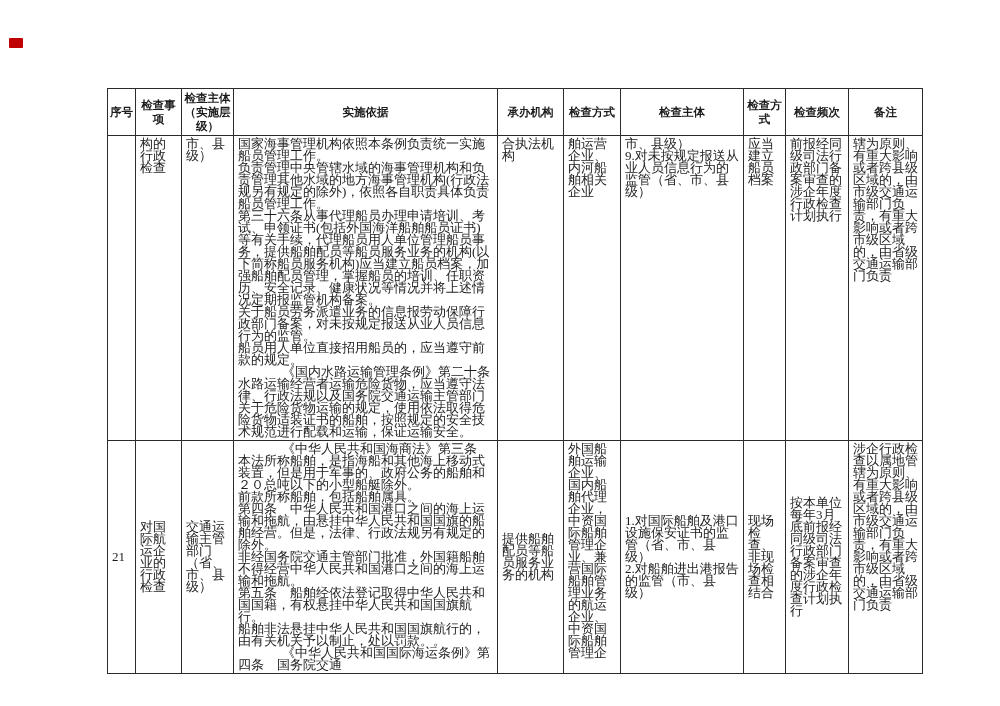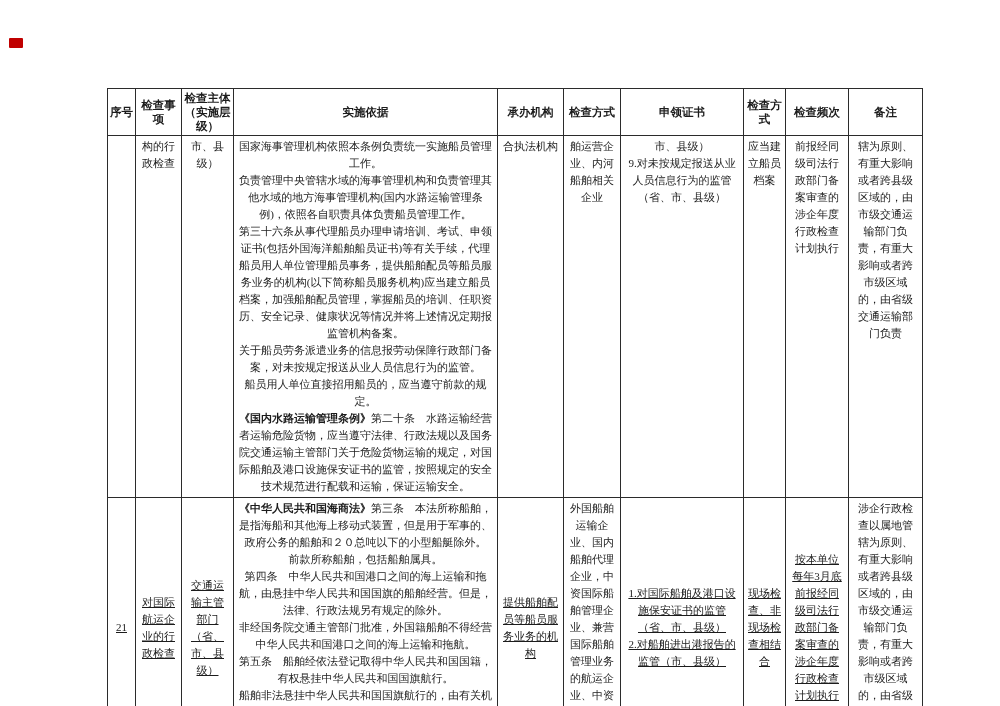--- a/index.html
+++ b/index.html
@@ -26,33 +26,33 @@
     border: 1px solid #2b2b2b;
     overflow: hidden;
     word-break: break-all;
   }
   .tbl th {
     font-size: 11.5px; line-height: 14px;
     font-weight: bold; text-align: center; vertical-align: middle;
     padding: 2px 1px;
   }
   .tbl td {
-    font-size: 11px; line-height: 17px;
+    font-size: 13px; line-height: 12px;
     padding: 2px 4px;
-    text-align: center;
+    text-align: left;
   }
   tr.hdr { height: 47px; }
   tr.r1 { height: 268px; }
   tr.r2 { height: 205px; }
   .vt { vertical-align: top; }
-  .vm { vertical-align: middle; text-decoration: underline; }
+  .vm { vertical-align: middle; }
   .ctr { text-align: center; }
   .just { text-align: justify; text-justify: inter-ideograph; padding: 2px 5px; }
   .par { margin: 0; }
-  .par b { font-weight: bold; }
+  .par b { font-weight: normal; margin-left: 44px; }
 </style>
 </head>
 <body>
 
 <div class="page">
 
   <div class="red-marker" style="background: rgb(192, 0, 0);"></div>
 
   <table class="tbl">
     <colgroup>
@@ -68,38 +68,38 @@
       <col style="width:74px">
     </colgroup>
     <thead>
       <tr class="hdr">
         <th>序号</th>
         <th>检查事项</th>
         <th>检查主体（实施层级）</th>
         <th>实施依据</th>
         <th>承办机构</th>
         <th>检查方式</th>
-        <th>申领证书</th>
+        <th>检查主体</th>
         <th>检查方式</th>
         <th>检查频次</th>
         <th>备注</th>
       </tr>
     </thead>
     <tbody>
       <tr class="r1">
         <td class="vt ctr"></td>
         <td class="vt">构的行政检查</td>
         <td class="vt">市、县级）</td>
         <td class="vt just">
             <div class="par"><span>国家海事管理机构依照本条例负责统一实施船员管理工作。</span></div>
-            <div class="par"><span>负责管理中央管辖水域的海事管理机构和负责管理其他水域的地方海事管理机构(国内水路运输管理条例)，依照各自职责具体负责船员管理工作。</span></div>
+            <div class="par"><span>负责管理中央管辖水域的海事管理机构和负责管理其他水域的地方海事管理机构(行政法规另有规定的除外)，依照各自职责具体负责船员管理工作。</span></div>
             <div class="par"><span>第三十六条从事代理船员办理申请培训、考试、申领证书(包括外国海洋船舶船员证书)等有关手续，代理船员用人单位管理船员事务，提供船舶配员等船员服务业务的机构(以下简称船员服务机构)应当建立船员档案，加强船舶配员管理，掌握船员的培训、任职资历、安全记录、健康状况等情况并将上述情况定期报监管机构备案。</span></div>
             <div class="par"><span>关于船员劳务派遣业务的信息报劳动保障行政部门备案，对未按规定报送从业人员信息行为的监管。</span></div>
             <div class="par"><span>船员用人单位直接招用船员的，应当遵守前款的规定。</span></div>
-            <div class="par"><b>《国内水路运输管理条例》</b><span>第二十条　水路运输经营者运输危险货物，应当遵守法律、行政法规以及国务院交通运输主管部门关于危险货物运输的规定，对国际船舶及港口设施保安证书的监管，按照规定的安全技术规范进行配载和运输，保证运输安全。</span></div>
+            <div class="par"><b>《国内水路运输管理条例》</b><span>第二十条　水路运输经营者运输危险货物，应当遵守法律、行政法规以及国务院交通运输主管部门关于危险货物运输的规定，使用依法取得危险货物适装证书的船舶，按照规定的安全技术规范进行配载和运输，保证运输安全。</span></div>
           </td>
         <td class="vt">合执法机构</td>
         <td class="vt">舶运营企业、内河船舶相关企业</td>
         <td class="vt">
             <div class="par"><span>市、县级）</span></div>
             <div class="par"><span>9.对未按规定报送从业人员信息行为的监管（省、市、县级）</span></div>
           </td>
         <td class="vt">应当建立船员档案</td>
         <td class="vt">前报经同级司法行政部门备案审查的涉企年度行政检查计划执行</td>
         <td class="vt">辖为原则、有重大影响或者跨县级区域的，由市级交通运输部门负责，有重大影响或者跨市级区域的，由省级交通运输部门负责</td>

